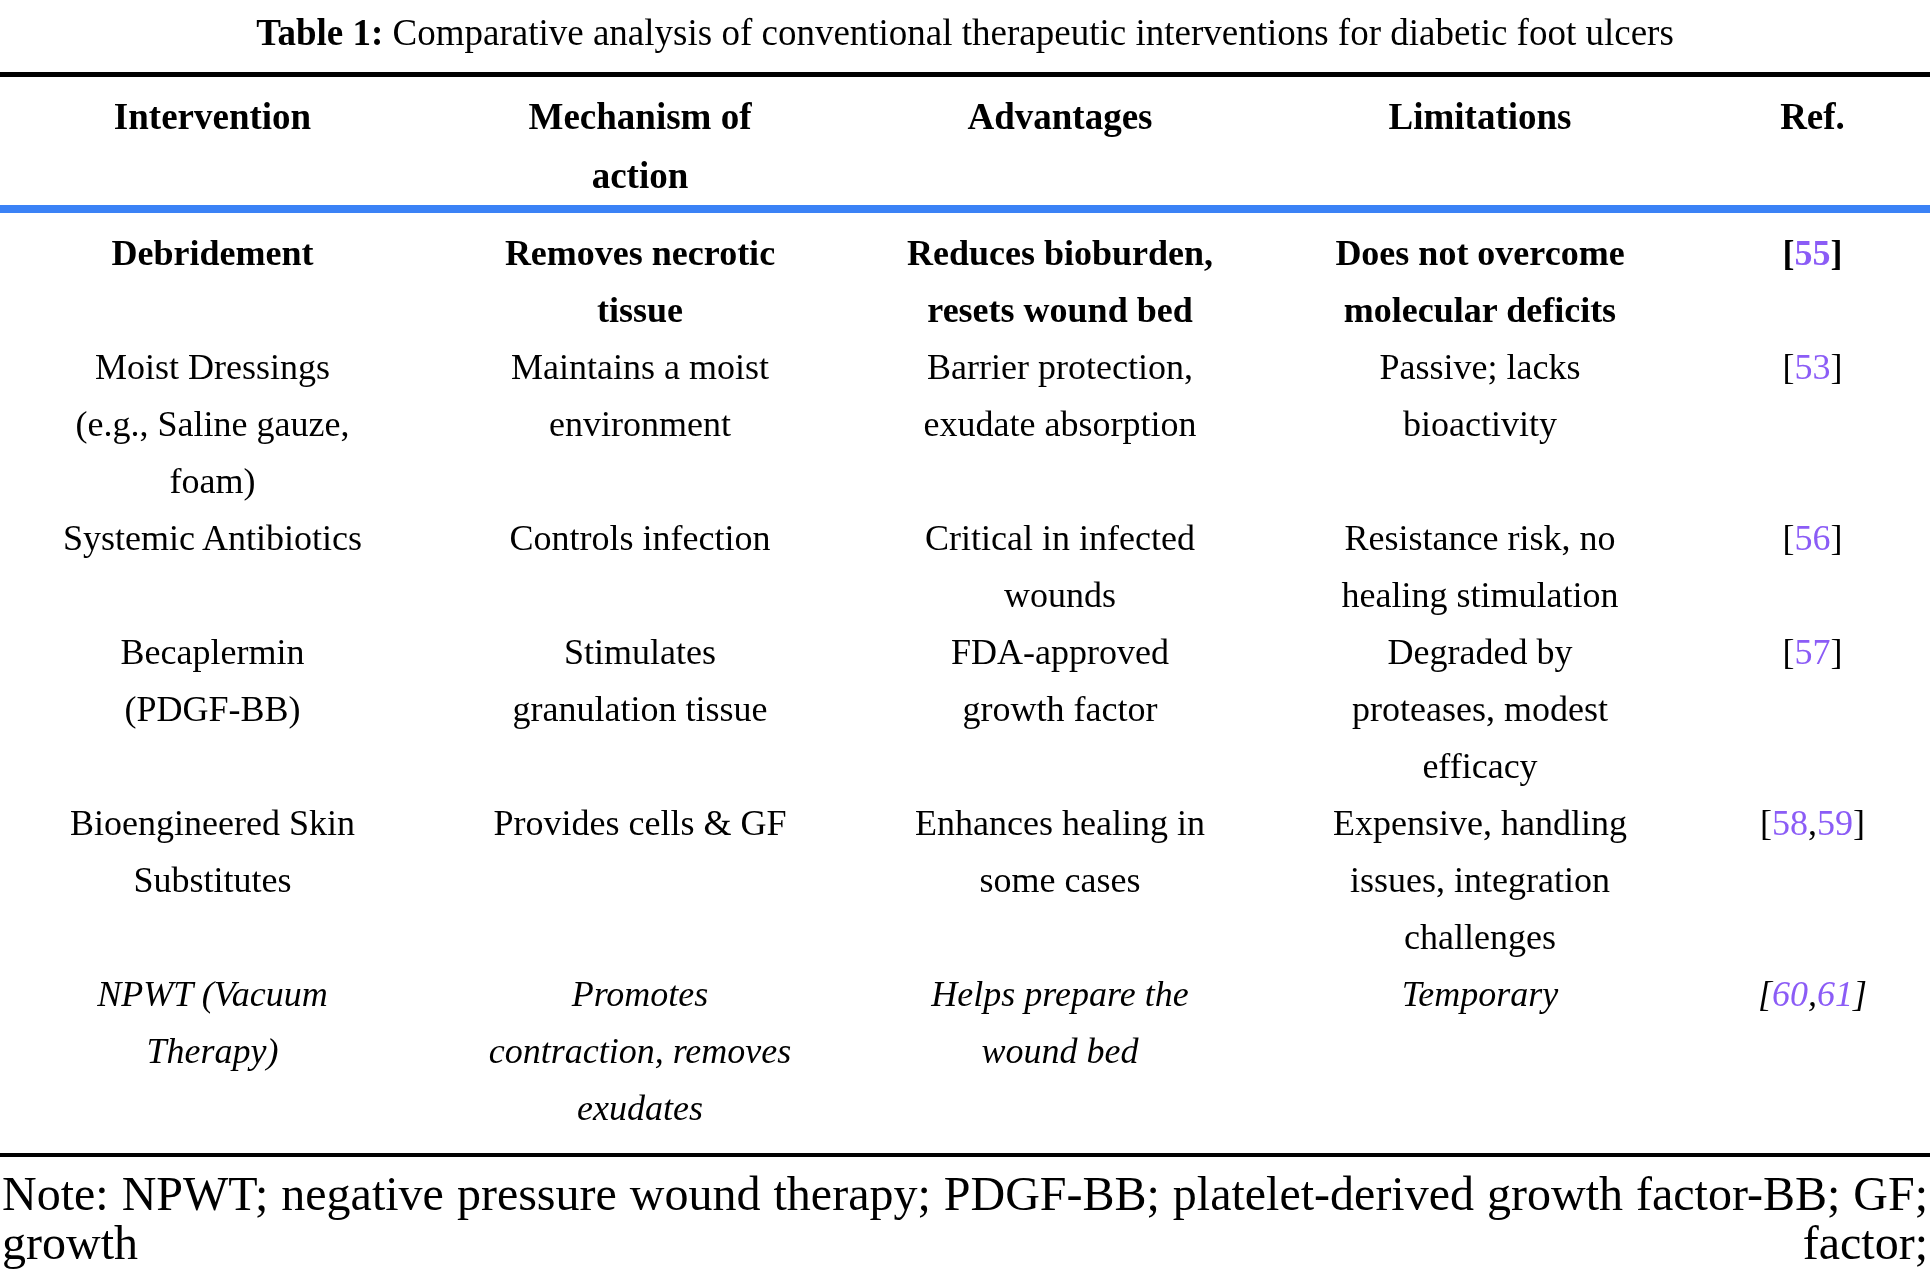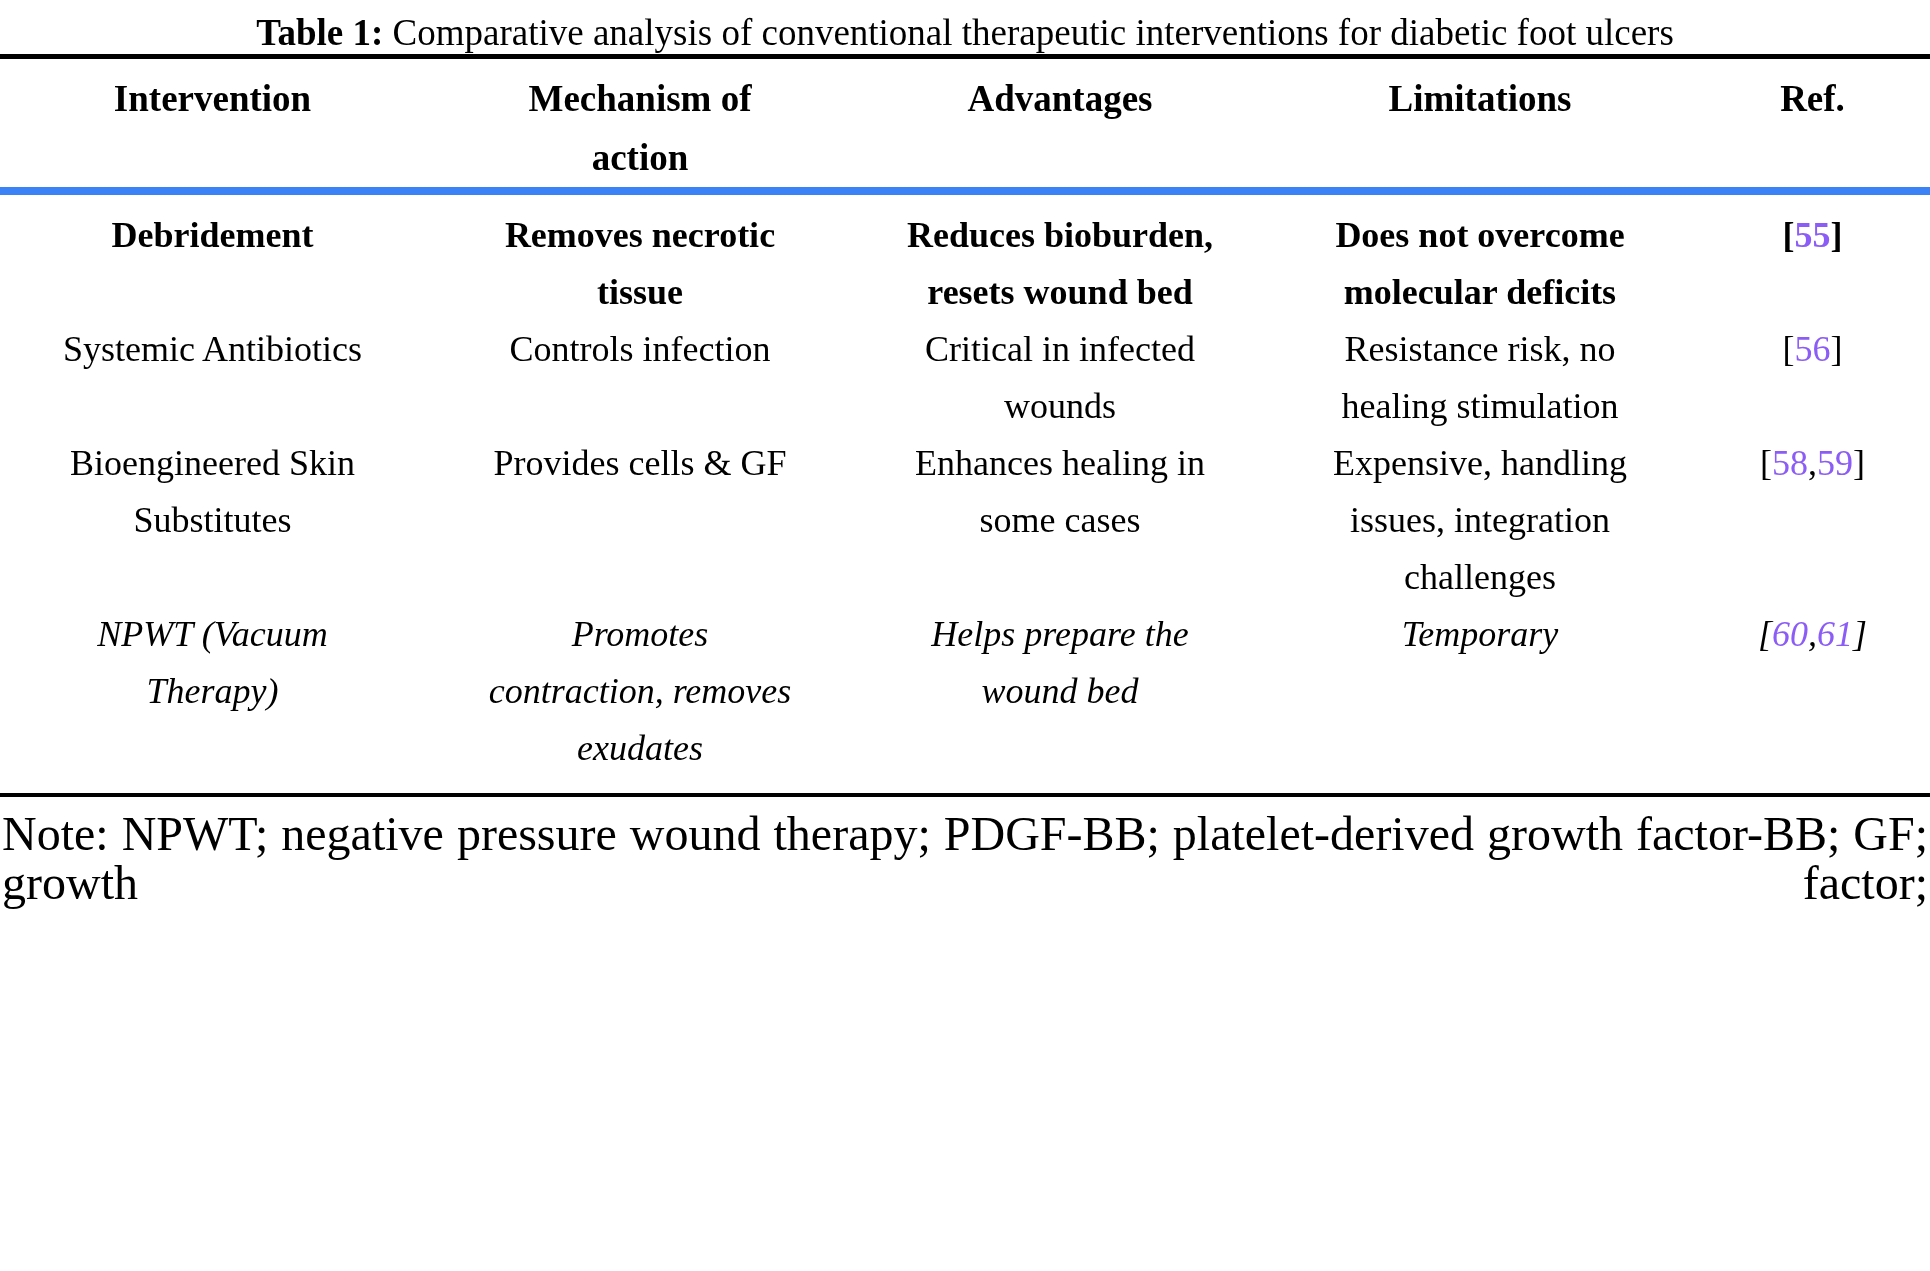--- a/index.html
+++ b/index.html
@@ -9,21 +9,21 @@
   }
   body {
     width: 1930px;
     height: 1271px;
     color: #000000;
     font-family: "Liberation Serif", "DejaVu Serif", serif;
     overflow: hidden;
   }
   .caption {
     box-sizing: border-box;
-    height: 54px;
+    height: 72px;
     padding-top: 8px;
     text-align: center;
     font-size: 37px;
     line-height: 50px;
   }
   .caption .label {
     font-weight: bold;
   }
   table.tbl {
     width: 1930px;
@@ -98,27 +98,51 @@
       <td>Debridement</td>
       <td>Removes necrotic
 tissue</td>
       <td>Reduces bioburden,
 resets wound bed</td>
       <td>Does not overcome
 molecular deficits</td>
       <td class="ref"><span>[</span><span class="cite">55</span><span>]</span></td>
     </tr>
     <tr>
+      <td>Moist Dressings
+(e.g., Saline gauze,
+foam)</td>
+      <td>Maintains a moist
+environment</td>
+      <td>Barrier protection,
+exudate absorption</td>
+      <td>Passive; lacks
+bioactivity</td>
+      <td class="ref"><span>[</span><span class="cite">53</span><span>]</span></td>
+    </tr>
+    <tr>
       <td>Systemic Antibiotics</td>
       <td>Controls infection</td>
       <td>Critical in infected
 wounds</td>
       <td>Resistance risk, no
 healing stimulation</td>
       <td class="ref"><span>[</span><span class="cite">56</span><span>]</span></td>
+    </tr>
+    <tr>
+      <td>Becaplermin
+(PDGF-BB)</td>
+      <td>Stimulates
+granulation tissue</td>
+      <td>FDA-approved
+growth factor</td>
+      <td>Degraded by
+proteases, modest
+efficacy</td>
+      <td class="ref"><span>[</span><span class="cite">57</span><span>]</span></td>
     </tr>
     <tr>
       <td>Bioengineered Skin
 Substitutes</td>
       <td>Provides cells &amp; GF</td>
       <td>Enhances healing in
 some cases</td>
       <td>Expensive, handling
 issues, integration
 challenges</td>

